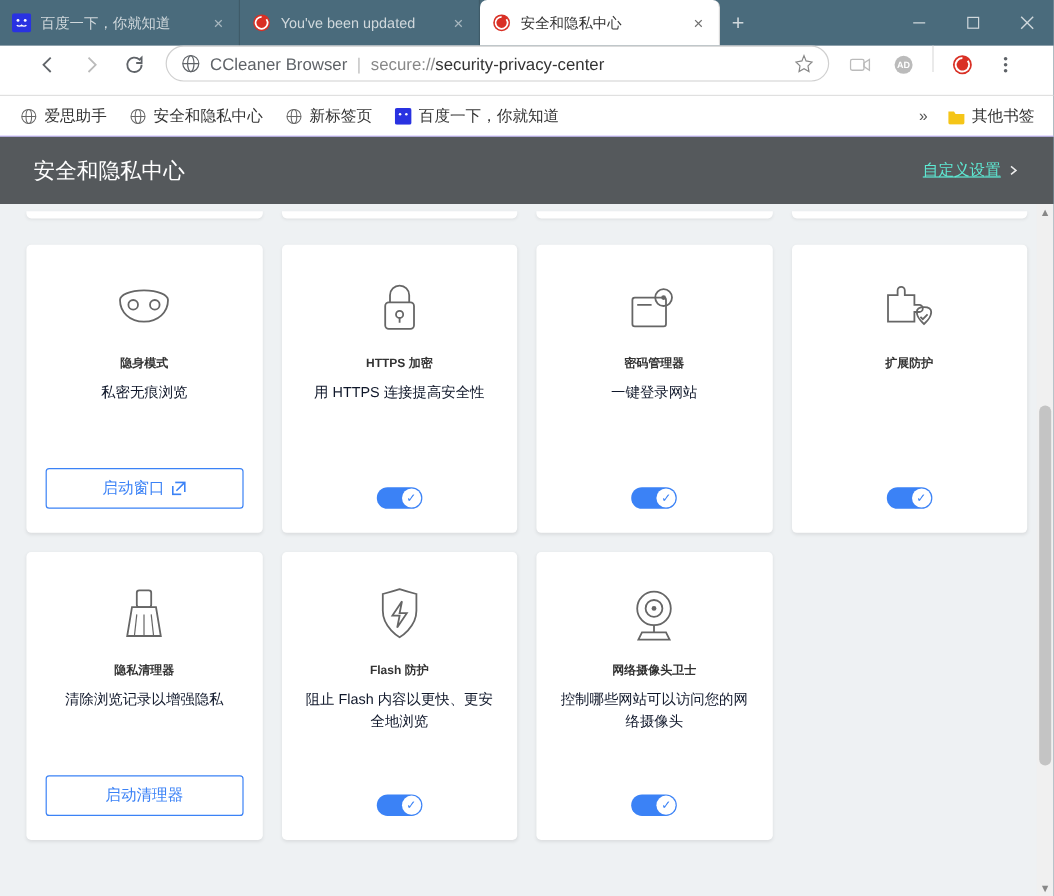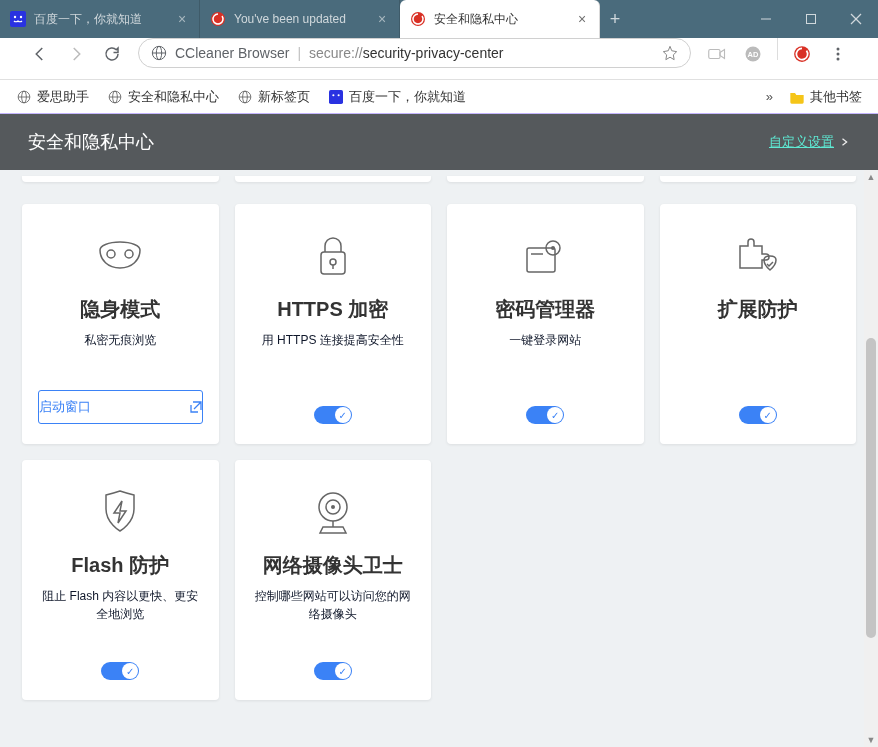--- a/index.html
+++ b/index.html
@@ -39,24 +39,24 @@
 
 .pagehdr { height: 56px; background: #55595c; color: #fff; display: flex; align-items: center; padding: 0 28px; font-size: 18px; }
 .pagehdr .spacer { flex: 1; }
 .pagehdr .settings { font-size: 13px; color: #5eead4; display: flex; align-items: center; gap: 4px; text-decoration: underline; }
 
 
 .content-wrap { height: calc(747px - 38px - 42px - 34px - 56px); overflow-y: auto; background: #eef1f3; position: relative; }
 .grid { display: grid; grid-template-columns: repeat(4, 1fr); gap: 16px; padding: 22px 22px 22px 22px; }
 .card { background: #fff; border-radius: 4px; box-shadow: 0 1px 3px rgba(0,0,0,0.08); padding: 24px 16px 20px; display: flex; flex-direction: column; align-items: center; min-height: 240px; }
 .card .ico-wrap { height: 56px; display: flex; align-items: center; justify-content: center; color: #666; }
-.card h3 { font-size: 20px; font-weight: 600; color: #333; margin-top: 12px; }
+.card h3 { font-size: 10px; font-weight: 600; color: #333; margin-top: 12px; }
 .card p { font-size: 12px; color: #0f172a; text-align: center; margin-top: 8px; line-height: 1.5; }
 .card .filler { flex: 1; }
-.card .action-btn { width: 100%; height: 34px; border: 1px solid #3b82f6; color: #3b82f6; background: #fff; border-radius: 3px; font-size: 13px; display: flex; align-items: center; justify-content: space-between; gap: 6px; cursor: pointer; }
+.card .action-btn { width: 100%; height: 34px; border: 1px solid #3b82f6; color: #3b82f6; background: #fff; border-radius: 3px; font-size: 13px; display: flex; align-items: center; justify-content: center; gap: 6px; cursor: pointer; }
 .toggle { width: 38px; height: 18px; border-radius: 9px; background: #3b82f6; position: relative; display: inline-block; }
 .toggle .knob { position: absolute; right: 1px; top: 1px; width: 16px; height: 16px; border-radius: 50%; background: #fff; display: flex; align-items: center; justify-content: center; color: #3b82f6; font-size: 10px; }
 
 .row0 { display: grid; grid-template-columns: repeat(4, 1fr); gap: 16px; padding: 0 22px; margin-top: 6px; }
 .row0 .stub { height: 6px; background: #fff; border-radius: 0 0 4px 4px; box-shadow: 0 1px 3px rgba(0,0,0,0.08); }
 
 
 .vscroll { position: absolute; right: 0; top: 0; bottom: 0; width: 14px; background: #f0f0f0; }
 .vscroll .thumb { position: absolute; left: 2px; right: 2px; top: 168px; height: 300px; background: #c4c4c4; border-radius: 5px; }
 .vscroll .arrow { position: absolute; left: 0; right: 0; height: 14px; text-align: center; font-size: 9px; color: #888; line-height: 14px; }
@@ -317,20 +317,37 @@
             <path d="M33 30l2 2 4-4" fill="none" stroke="#666" stroke-width="1.5"></path>
           </svg>
         </div>
       <h3>扩展防护</h3>
       <div class="filler"></div>
       <div class="toggle">
           <span class="knob">✓</span>
         </div>
     </div>
 
+    <div class="card">
+      <div class="ico-wrap">
+          <svg width="36" height="44" viewBox="0 0 36 44">
+            <rect x="12" y="2" width="12" height="14" rx="2" fill="none" stroke="#666" stroke-width="1.5"></rect>
+            <path d="M8 16h20l4 24H4z" fill="none" stroke="#666" stroke-width="1.5"></path>
+            <line x1="12" y1="22" x2="10" y2="40" stroke="#666" stroke-width="1"></line>
+            <line x1="18" y1="22" x2="18" y2="40" stroke="#666" stroke-width="1"></line>
+            <line x1="24" y1="22" x2="26" y2="40" stroke="#666" stroke-width="1"></line>
+          </svg>
+        </div>
+      <h3>隐私清理器</h3>
+      <p>清除浏览记录以增强隐私</p>
+      <div class="filler"></div>
+      <button class="action-btn">
+          <span>启动清理器</span>
+        </button>
+    </div>
 
     <div class="card">
       <div class="ico-wrap">
           <svg width="40" height="46" viewBox="0 0 40 46">
             <path d="M20 2c6 2 14 4 14 4v14c0 14-14 22-14 22S6 34 6 20V6s8-2 14-4z" fill="none" stroke="#666" stroke-width="1.5"></path>
             <path d="M22 12l-8 12h6l-2 10 8-12h-6z" fill="none" stroke="#666" stroke-width="1.5"></path>
           </svg>
         </div>
       <h3>Flash 防护</h3>
       <p>阻止 Flash 内容以更快、更安全地浏览</p>

